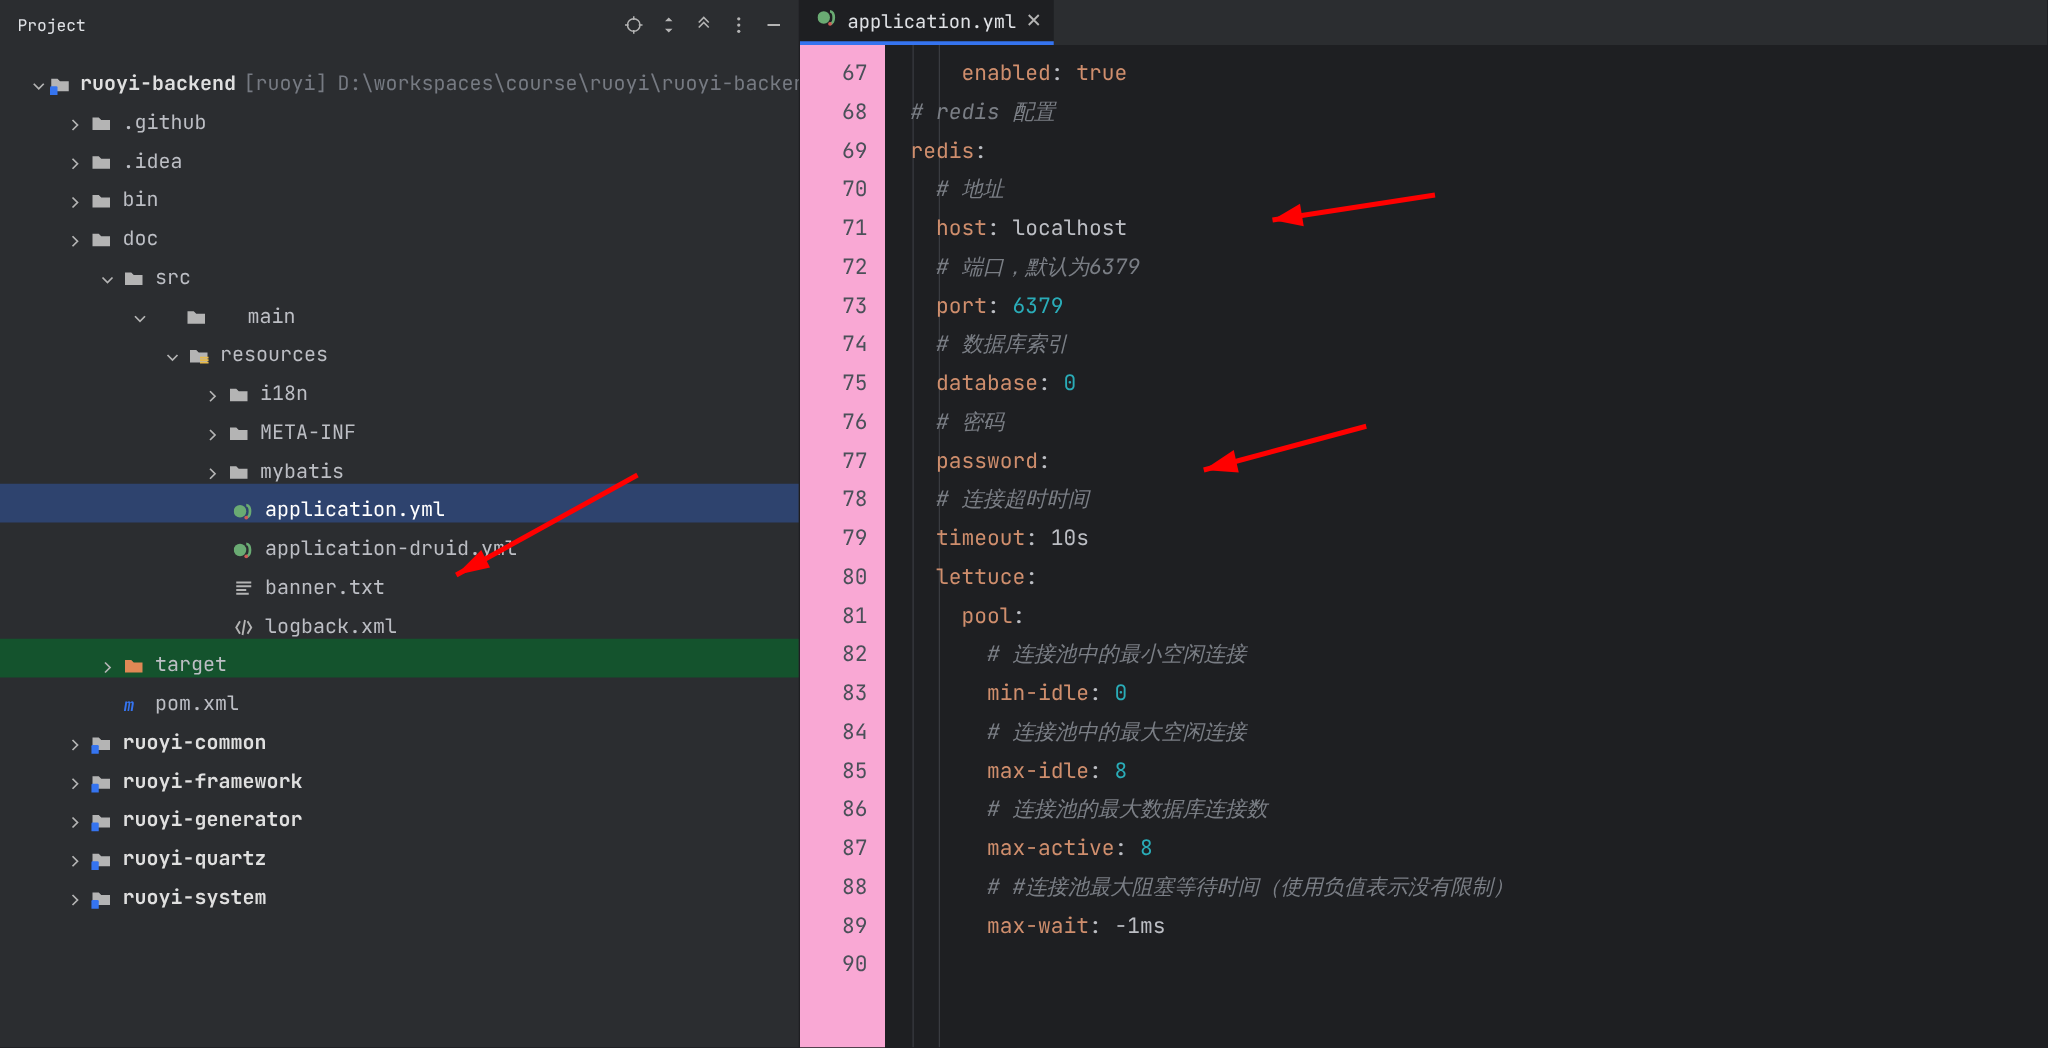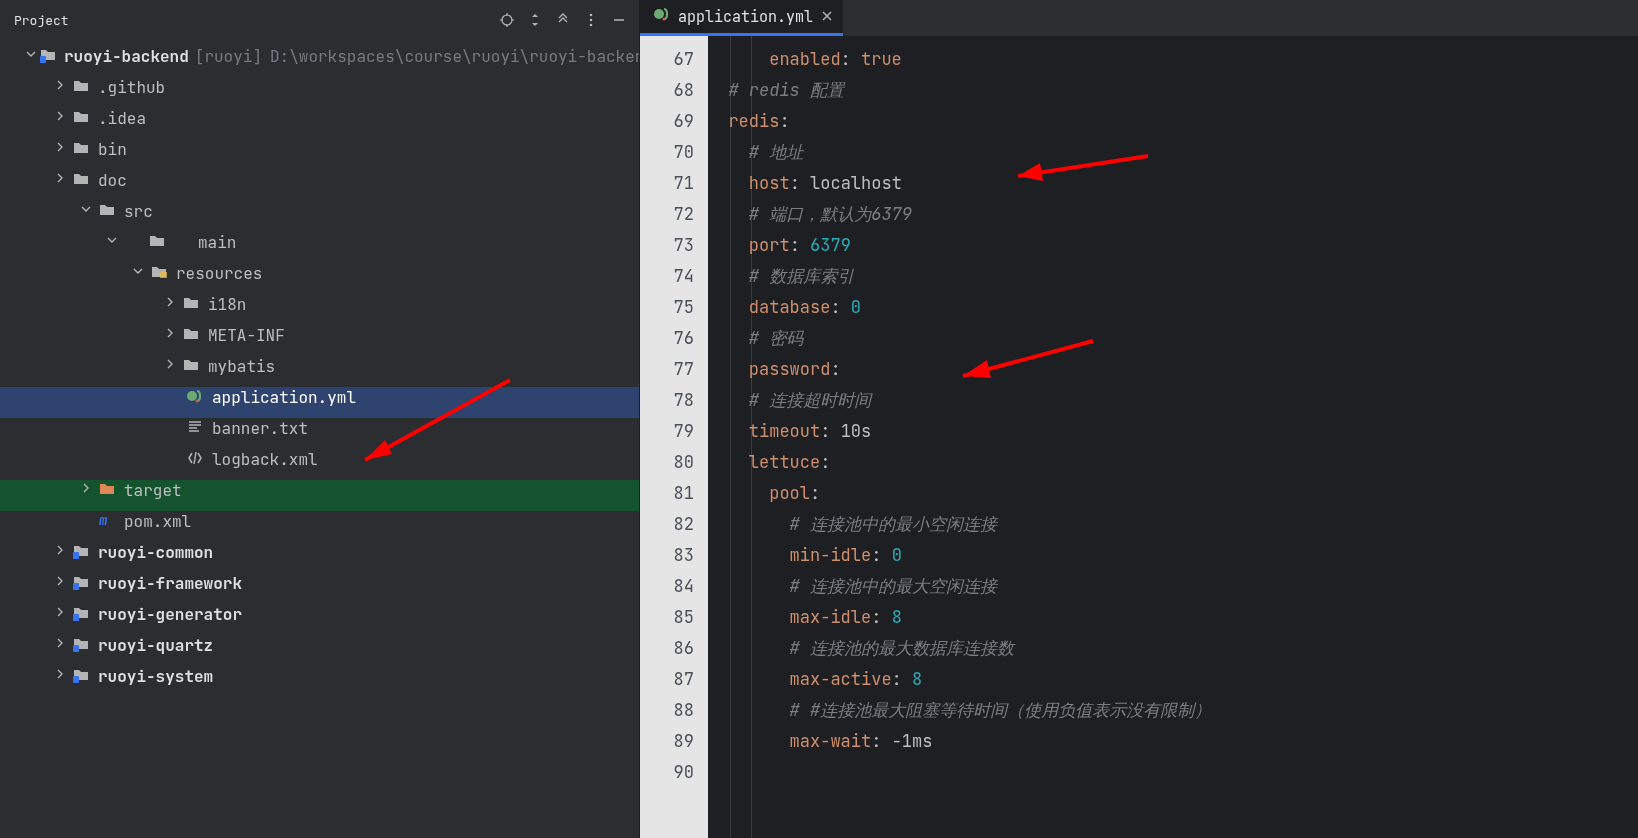--- a/index.html
+++ b/index.html
@@ -14,21 +14,21 @@
     overflow:hidden;
   }
   
   .sidebar { width:640px; background:#2b2d30; display:flex; flex-direction:column; border-right:1px solid #1e1f22; position:relative; }
   .sidebar-header { height:40px; display:flex; align-items:center; padding:0 8px 0 14px; color:#dfe1e5; font-size:13px; }
   .sidebar-header .title { display:flex; align-items:center; gap:4px; flex:1; }
   .sidebar-header .tools { display:flex; gap:4px; }
   .tool-btn { width:24px; height:24px; display:flex; align-items:center; justify-content:center; color:#b4b4b4; cursor:pointer; }
   .tool-btn svg { width:16px; height:16px; }
   .tree { flex:1; overflow:hidden; font-size:16px; padding-top:6px;}
-  .row { height:31px; display:flex; align-items:flex-start; white-space:nowrap; cursor:pointer; position:relative;}
+  .row { height:31px; display:flex; align-items:flex-end; white-space:nowrap; cursor:pointer; position:relative;}
   .row .chev { width:16px; height:16px; display:flex; align-items:center; justify-content:center; margin-right:4px; color:#b4b4b4;}
   .row .chev svg { width:10px; height:10px; }
   .row .icon { width:18px; height:18px; display:flex; align-items:center; justify-content:center; margin-right:8px;}
   .row .icon svg { width:16px; height:16px; }
   .row.selected { background:#2e436e; color:#fff;}
   .row.selected .label { color:#fff;}
   .row.highlight { background:#14532d; }
   .row .label { color:#bcbec4; }
   .row .bold { font-weight:bold; color:#dfdfdf;}
   .row .brkt { color:#767a82; margin-left:6px;}
@@ -43,21 +43,21 @@
   .ind3 { padding-left:104px;gap:24px;}
   .ind4 { padding-left:130px;}
   .ind5 { padding-left:162px;}
   .ind6 { padding-left:186px;}
   
   .editor { flex:1; background:#1e1f22; display:flex; flex-direction:column; }
   .tabs { height:36px; display:flex; align-items:stretch; background:#2b2d30;}
   .tab { display:flex; align-items:center; padding:0 10px 0 14px; gap:8px; background:#1e1f22; border-bottom:3px solid #3574f0; color:#dfe1e5; font-size:15px; cursor:pointer;}
   .tab .close { color:#b4b4b4; cursor:pointer; }
   .code-area { flex:1; display:flex; font-family:"JetBrains Mono","Consolas",monospace; font-size:17px; line-height:31px; }
-  .gutter { width:68px; text-align:right; color:#4b5059; padding:8px 14px 0 12px; user-select:none; background:#e5e5e5;}
+  .gutter { width:68px; text-align:right; color:#4b5059; padding:8px 14px 0 12px; user-select:none; background:#f9a8d4;}
   .gutter div { height:31px;}
   .code { flex:1; padding:8px 0 0 0; position:relative;}
   .code-line { height:31px; white-space:pre; position:relative;}
   .guide { position:absolute; top:0; bottom:0; width:1px; background:#393b40;}
   .g1 { left:22px;} .g2 { left:43px;}
   .k  { color:#cf8e6d; } 
   .s  { color:#bcbec4; } 
   .n  { color:#2aacb8; } 
   .b  { color:#cf8e6d; } 
   .c  { color:#7a7e85; font-style:italic;} 
@@ -269,20 +269,30 @@
 
     <div class="row ind6 selected">
       <span class="icon">
           <svg class="yml-icon" viewBox="0 0 16 16">
             <circle cx="5" cy="8" r="5" fill="#6aab73"></circle>
             <path d="M10 3c4 0 4 10 0 10" stroke="#6aab73" stroke-width="2.2" fill="none"></path>
             <circle cx="10" cy="13" r="1.5" fill="#cf5b56"></circle>
           </svg>
         </span>
       <span class="label">application.yml</span>
+    </div>
+    <div class="row ind6">
+      <span class="icon">
+          <svg class="yml-icon" viewBox="0 0 16 16">
+            <circle cx="5" cy="8" r="5" fill="#6aab73"></circle>
+            <path d="M10 3c4 0 4 10 0 10" stroke="#6aab73" stroke-width="2.2" fill="none"></path>
+            <circle cx="10" cy="13" r="1.5" fill="#cf5b56"></circle>
+          </svg>
+        </span>
+      <span class="label">application-druid.yml</span>
     </div>
     <div class="row ind6">
       <span class="icon">
           <svg viewBox="0 0 16 16">
             <path d="M2 3h12M2 6h12M2 9h8M2 12h10" stroke="#b4b4b4" stroke-width="1.6"></path>
           </svg>
         </span>
       <span class="label">banner.txt</span>
     </div>
     <div class="row ind6">

